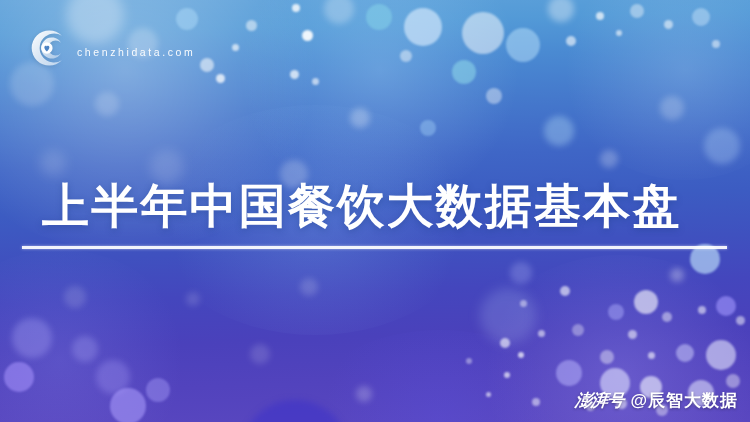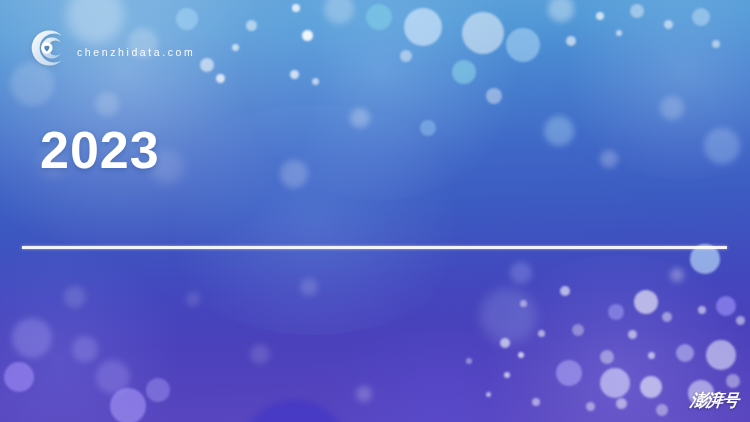--- a/index.html
+++ b/index.html
@@ -233,20 +233,21 @@
       <path d="M84 38 A24 24 0 1 0 84 62 A17 17 0 1 1 84 38 Z" fill="url(#lgB)"></path>
       <circle cx="52" cy="50" r="13" fill="#ffffff" opacity="0.97"></circle>
       <path d="M52 58 C45 52 45 46 49 45 C51 44.4 52 46 52 47 C52 46 53 44.4 55 45 C59 46 59 52 52 58 Z" fill="#4d84c4"></path>
     </svg>
     <div class="logo-text">
       <div class="logo-en">chenzhidata.com</div>
     </div>
   </div>
 
 
-  <div class="year">2023</div>
+  <div class="maintitle">上半年中国餐饮大数据基本盘</div>
   <div class="divider"></div>
 
   <div class="watermark">
     <span class="wm-brand">澎湃号</span>
+    <span class="wm-at">@辰智大数据</span>
   </div>
 
 </div>
 
 </body></html>

